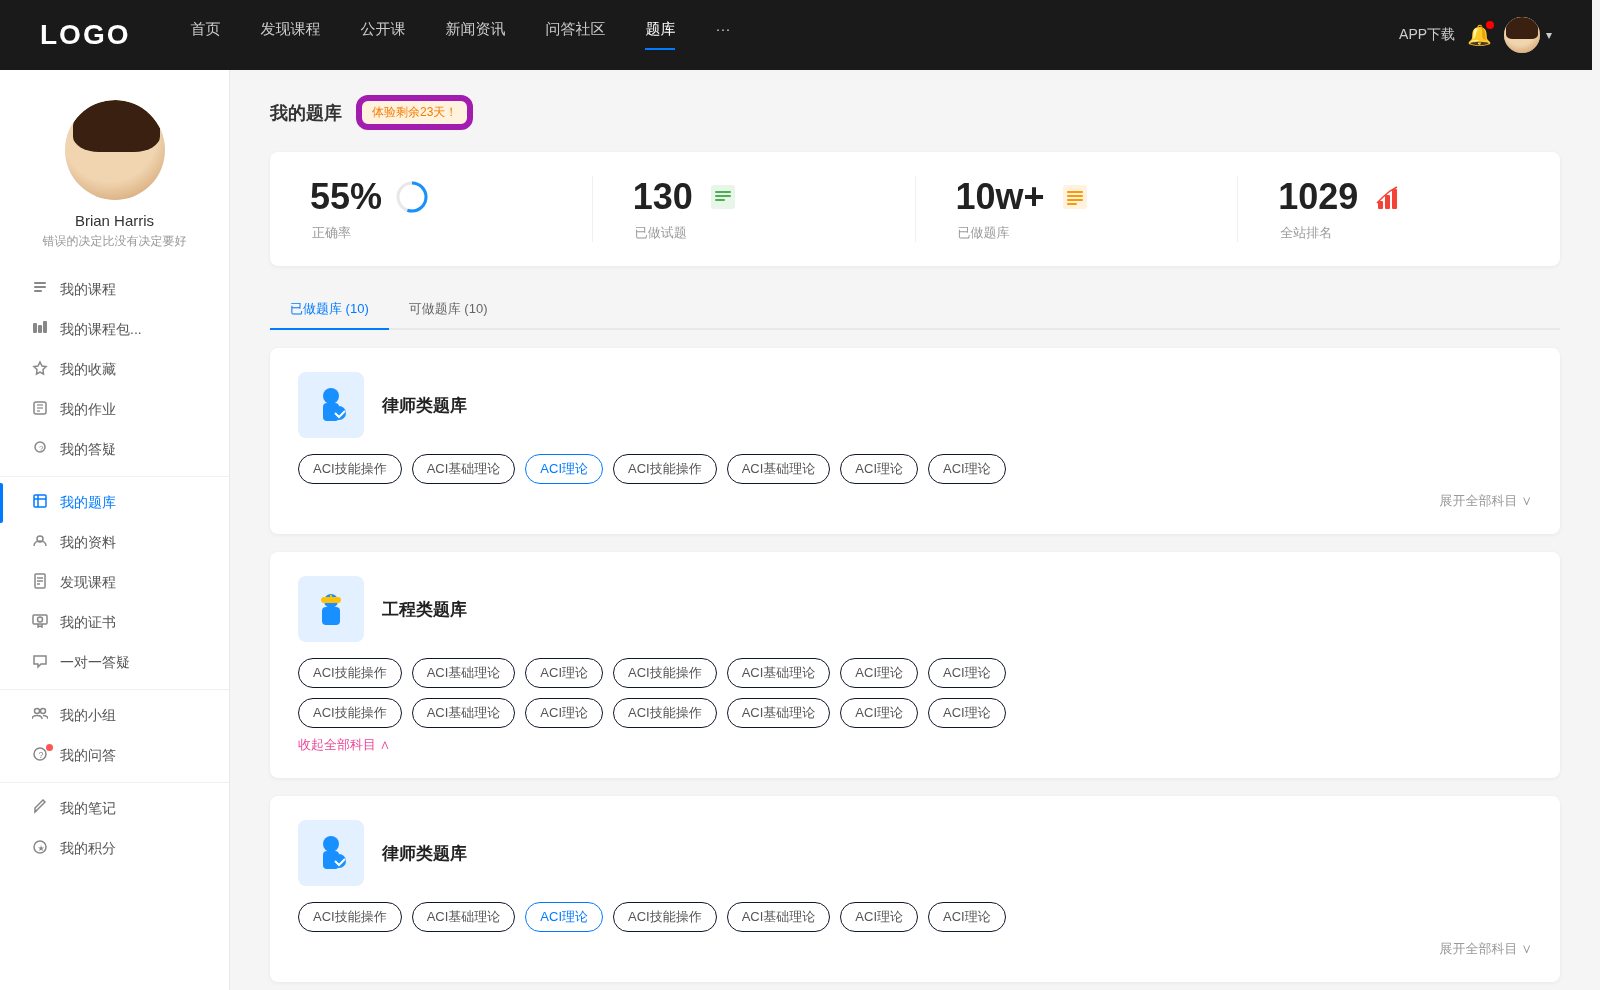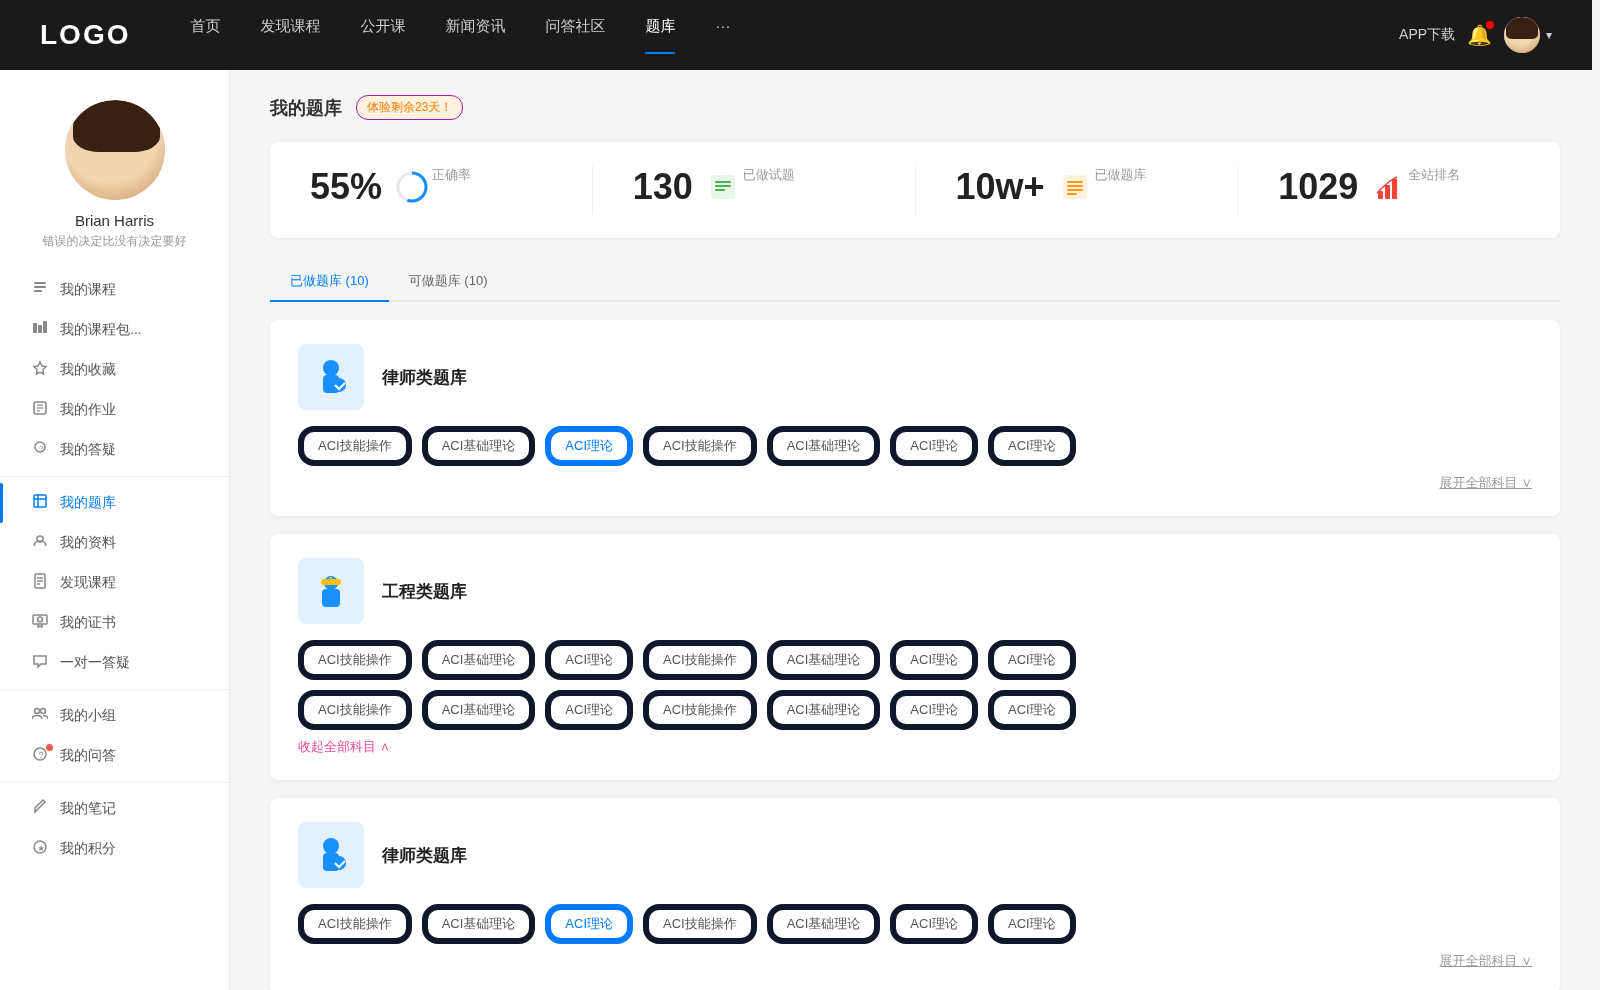--- a/index.html
+++ b/index.html
@@ -10,21 +10,21 @@
       background: #1a1a1a;
       height: 70px;
       display: flex;
       align-items: center;
       padding: 0 40px;
       position: fixed; top: 0; left: 0; right: 8px; z-index: 100;
     }
     .nav-logo { color: #fff; font-size: 28px; font-weight: bold; letter-spacing: 2px; margin-right: 60px; }
     .nav-links { display: flex; gap: 40px; flex: 1; }
     .nav-link { color: #ccc; font-size: 15px; cursor: pointer; text-decoration: none; }
-    .nav-link.active { color: #fff; border-bottom: 2px solid #007bff; padding-bottom: 16px; font-family: Liberation Serif, serif; }
+    .nav-link.active { color: #fff; border-bottom: 2px solid #007bff; padding-bottom: 9px; font-family: Liberation Serif, serif; }
     .nav-right { display: flex; align-items: center; gap: 12px; margin-left: auto; }
     .nav-app-download { color: #ccc; font-size: 14px; cursor: pointer; }
     .nav-bell { position: relative; cursor: pointer; }
     .nav-bell-icon { font-size: 20px; color: #ccc; }
     .nav-bell-dot { width: 8px; height: 8px; background: red; border-radius: 50%; position: absolute; top: -2px; right: -2px; }
     .nav-avatar-wrap { display: flex; align-items: center; gap: 6px; cursor: pointer; }
     .nav-avatar { width: 36px; height: 36px; border-radius: 50%; background: #888; overflow: hidden; }
     .nav-chevron { color: #ccc; font-size: 12px; }
 
     
@@ -71,35 +71,36 @@
     .menu-dot { width: 7px; height: 7px; background: #f55; border-radius: 50%; position: absolute; left: 46px; top: 8px; }
 
     
     .main-content { flex: 1; padding: 25px 40px; background: #f5f5f5; }
 
     
     .page-header { display: flex; align-items: center; gap: 14px; margin-bottom: 22px; }
     .page-title { font-size: 18px; font-weight: 600; color: #333; }
     .trial-badge {
       background: #fff3e0; color: #f57c00; font-size: 12px;
-      padding: 3px 10px; border-radius: 12px; border: 1px solid #a21caf; text-align: right;
+      padding: 3px 10px; border-radius: 12px; border: 6px solid #a21caf; text-align: right;
     }
 
     
     .stats-row {
       display: flex;
       background: #fff;
       border-radius: 8px;
       padding: 24px 0;
       margin-bottom: 24px;
       box-shadow: 0 1px 4px rgba(0,0,0,0.06);
     }
     .stat-item {
       flex: 1;
       display: flex;
+      flex-direction: column;
       align-items: flex-start;
       padding: 0 40px;
       border-right: 1px solid #f0f0f0;
     }
     .stat-item:last-child { border-right: none; }
     .stat-top { display: flex; align-items: center; gap: 12px; margin-bottom: 6px; }
     .stat-number { font-size: 36px; font-weight: 600; color: #222; }
     .stat-icon-wrap { width: 36px; height: 36px; display: flex; align-items: center; justify-content: center; }
     .stat-label { font-size: 13px; color: #999; padding-left: 2px; }
 
@@ -138,33 +139,33 @@
       background: #e3f0ff;
       border-radius: 8px;
       display: flex; align-items: center; justify-content: center;
       flex-shrink: 0;
     }
     
     .qbank-title { font-size: 17px; font-weight: 600; color: #222; }
     .tags-row { display: flex; flex-wrap: wrap; gap: 10px; margin-bottom: 4px; }
     .tag {
       padding: 5px 14px;
-      border: 6px solid #0f172a;
+      border: 1px solid #0f172a;
       border-radius: 16px;
       font-size: 13px;
       color: #555;
       cursor: pointer;
       background: #fff;
     }
     .tag.active {
       border-color: #007bff;
       color: #007bff;
       background: #fff;
     }
-    .expand-link { color: #999; font-size: 13px; cursor: pointer; text-align: right; margin-top: 8px; text-decoration: underline; }
+    .expand-link { color: #999; font-size: 13px; cursor: pointer; text-align: right; margin-top: 8px; }
     .collapse-link { color: #ec4899; font-size: 13px; cursor: pointer; text-align: left; margin-top: 8px; }
 
     .tags-row-2 { display: flex; flex-wrap: wrap; gap: 10px; margin-top: 10px; }
   </style>
 </head>
 <body>
 
 <nav class="navbar">
   <div class="nav-logo">LOGO</div>
   <div class="nav-links">

